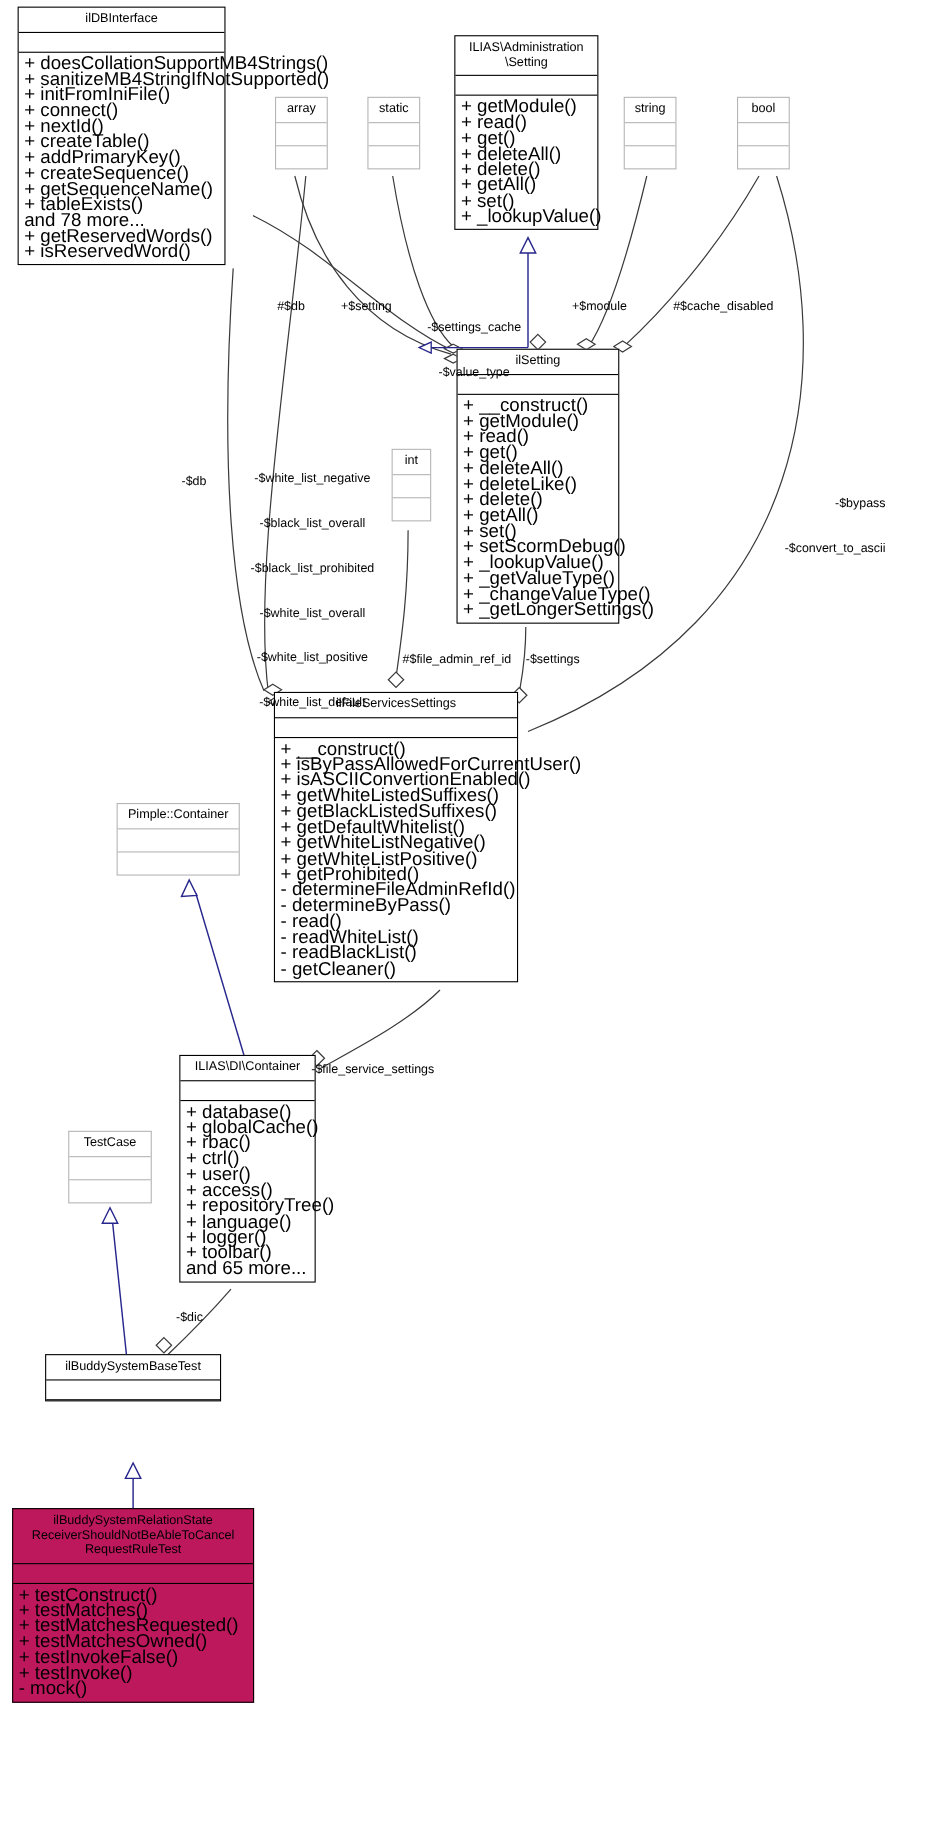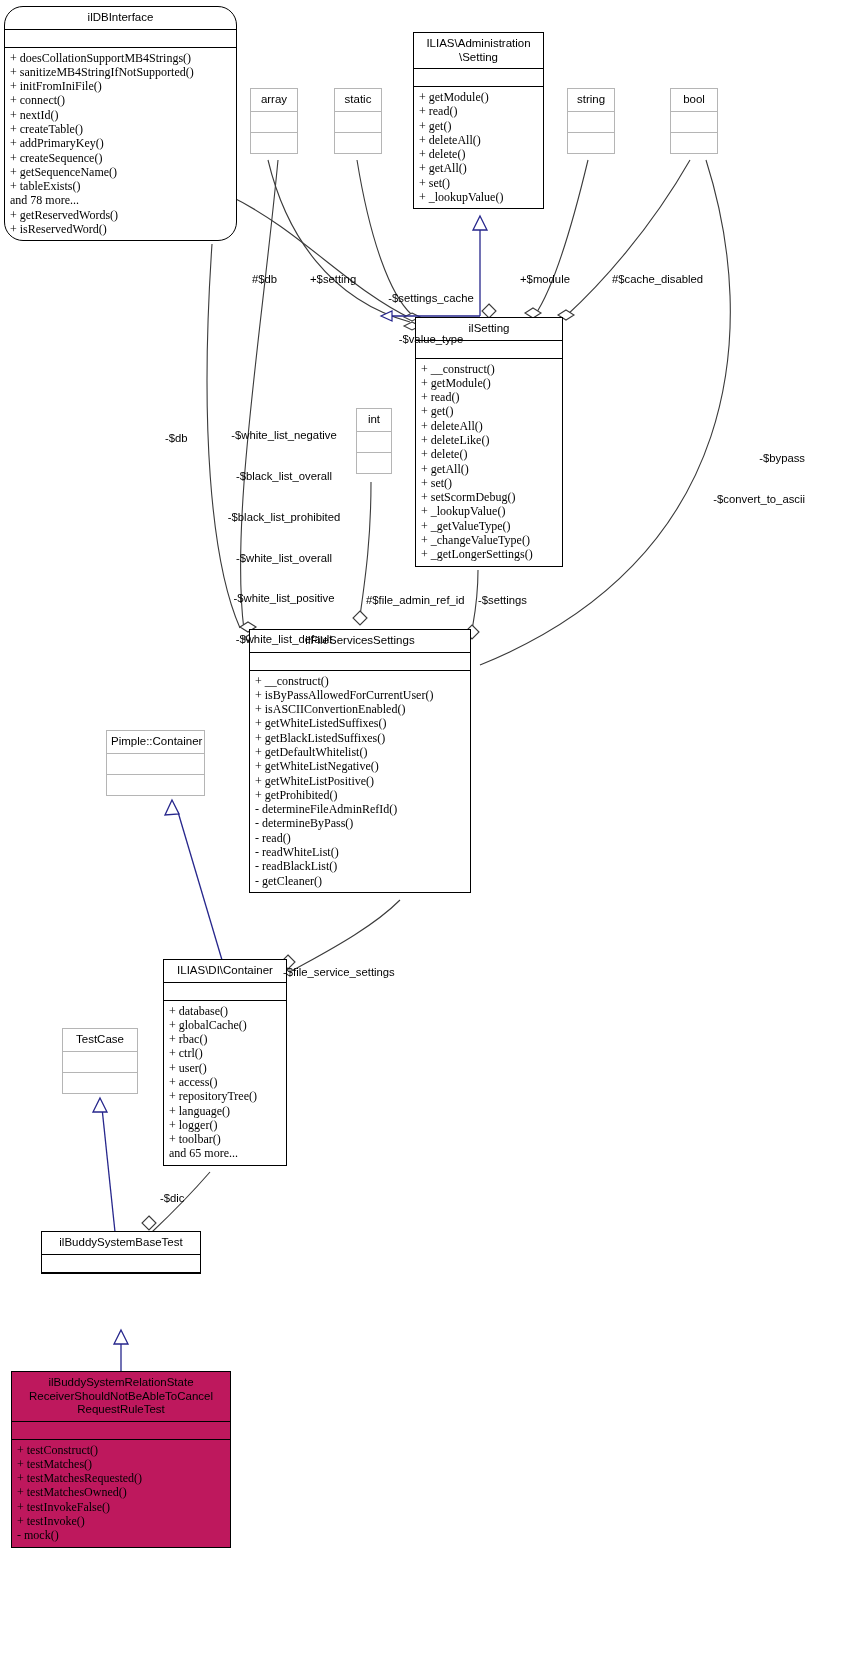--- a/index.html
+++ b/index.html
@@ -51,25 +51,24 @@
     background: #000000;
     margin: 0;
   }
   .uml.faded .sep { background: #b5b5b5; }
 
   .uml .attrs {
     min-height: 14px;
   }
   .uml .members {
     padding: 3px 5px 4px 5px;
-    font-size: 12px;
+    font-size: 17px;
     line-height: 14.3px;
     color: #000000;
     white-space: nowrap;
-    font-family: Liberation Serif, serif;
   }
   .uml .members div { white-space: nowrap; }
   .uml .attrs.empty { height: 17px; }
   .uml.faded .attrs.empty { height: 20px; }
 
   .edgelabel {
     position: absolute;
     font-size: 11.3px;
     line-height: 13.6px;
     color: #000000;
@@ -155,21 +154,21 @@
     <g stroke="#26268c" stroke-width="1.3" fill="none">
       <path d="M 480 316 L 480 229"></path>
     </g>
     <path d="M 480 216 L 487 230 L 473 230 z" fill="#ffffff" stroke="#26268c" stroke-width="1.3"></path>
 
     <path d="M 172 800 L 179 814 L 165 815 z" fill="#ffffff" stroke="#26268c" stroke-width="1.3"></path>
     <path d="M 100 1098 L 107 1112 L 93 1112 z" fill="#ffffff" stroke="#26268c" stroke-width="1.3"></path>
     <path d="M 121 1330 L 128 1344 L 114 1344 z" fill="#ffffff" stroke="#26268c" stroke-width="1.3"></path>
   </svg>
 
-  <div class="uml solid" style="left:4px; top:6px; width:233px;border-radius:19px;">
+  <div class="uml solid" style="left:16px; top:6px; width:189px;">
     <div class="title">ilDBInterface</div>
     <div class="sep"></div>
     <div class="attrs empty"></div>
     <div class="sep"></div>
     <div class="members">
       <div>+ doesCollationSupportMB4Strings()</div>
       <div>+ sanitizeMB4StringIfNotSupported()</div>
       <div>+ initFromIniFile()</div>
       <div>+ connect()</div>
       <div>+ nextId()</div>
@@ -284,21 +283,21 @@
       <div>+ getProhibited()</div>
       <div>- determineFileAdminRefId()</div>
       <div>- determineByPass()</div>
       <div>- read()</div>
       <div>- readWhiteList()</div>
       <div>- readBlackList()</div>
       <div>- getCleaner()</div>
     </div>
   </div>
 
-  <div class="uml faded" style="left:106px; top:730px; width:99px;">
+  <div class="uml faded" style="left:106px; top:730px; width:112px;">
     <div class="title">Pimple::Container</div>
     <div class="sep"></div>
     <div class="attrs empty"></div>
     <div class="sep"></div>
     <div class="attrs empty"></div>
   </div>
 
   <div class="uml solid" style="left:163px; top:959px; width:124px;">
     <div class="title">ILIAS\DI\Container</div>
     <div class="sep"></div>

